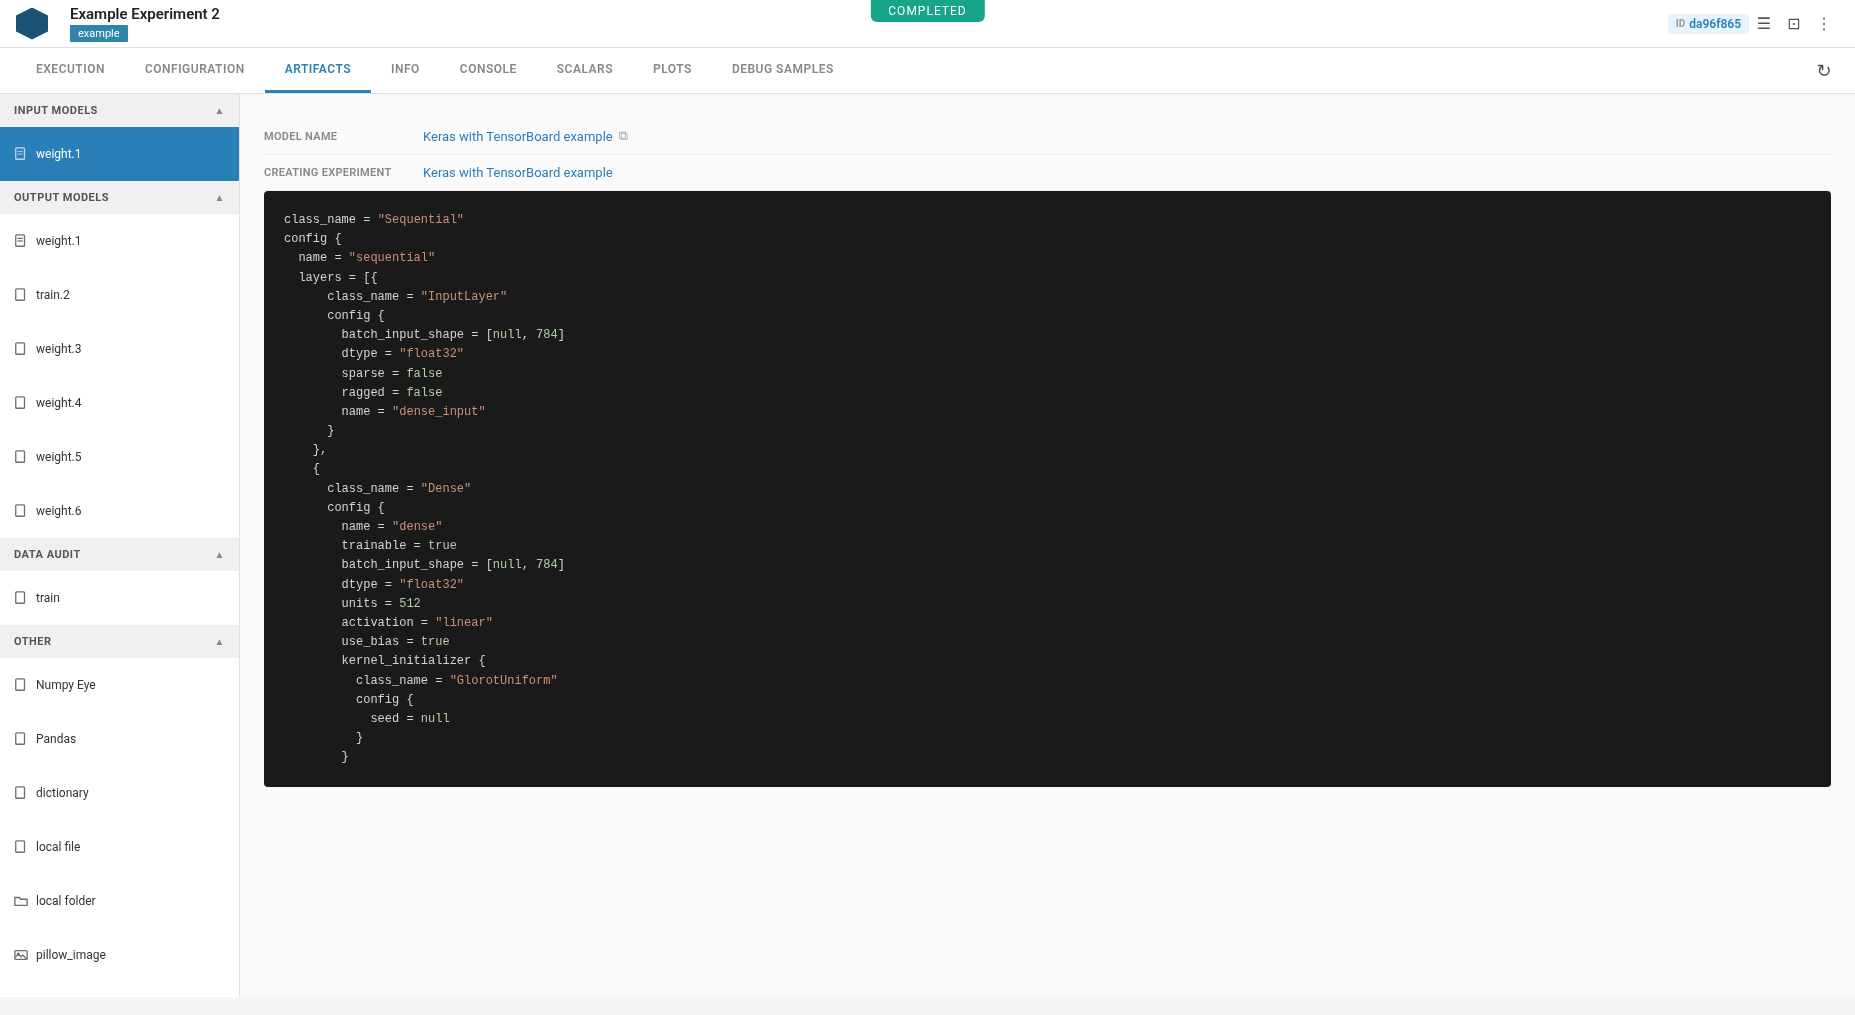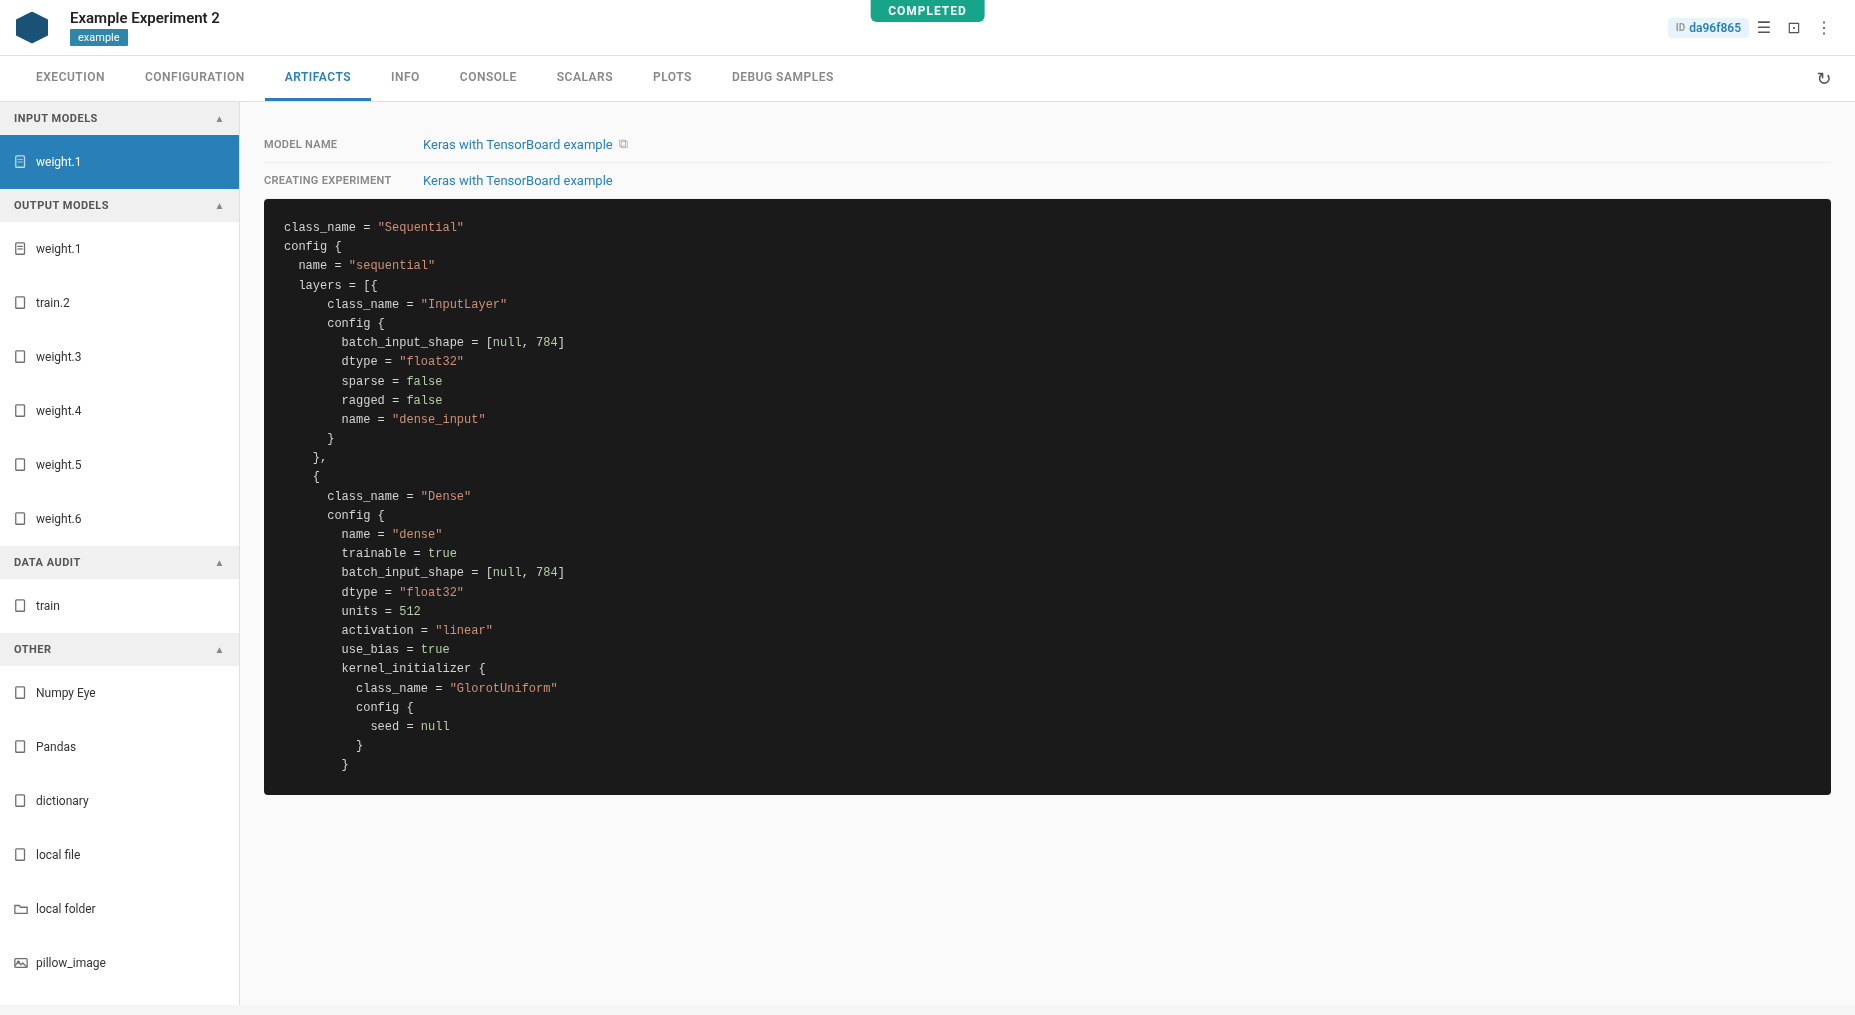--- a/index.html
+++ b/index.html
@@ -5,21 +5,21 @@
     * { box-sizing: border-box; margin: 0; padding: 0; }
     body { font-family: -apple-system, BlinkMacSystemFont, 'Segoe UI', Roboto, sans-serif; background: #f5f5f5; color: #333; font-size: 13px; }
 
     
     .top-bar {
       display: flex;
       align-items: center;
       background: #fff;
       border-bottom: 1px solid #e0e0e0;
       padding: 0 16px;
-      height: 56px;
+      height: 48px;
       position: relative;
     }
     .top-bar-logo {
       width: 32px; height: 32px;
       background: #1a5276;
       clip-path: polygon(50% 0%, 100% 25%, 100% 75%, 50% 100%, 0% 75%, 0% 25%);
       margin-right: 12px;
     }
     .top-bar-title {
       font-size: 15px;
@@ -42,21 +42,21 @@
     }
     .completed-badge {
       position: absolute;
       left: 50%;
       transform: translateX(-50%);
       top: 0;
       background: #17a589;
       color: #fff;
       padding: 4px 18px;
       font-size: 12px;
-      font-weight: 700;
+      font-weight: 400;
       letter-spacing: 1px;
       border-radius: 0 0 6px 6px;
     }
     .top-bar-right {
       margin-left: auto;
       display: flex;
       align-items: center;
       gap: 0;
     }
     .id-badge {

